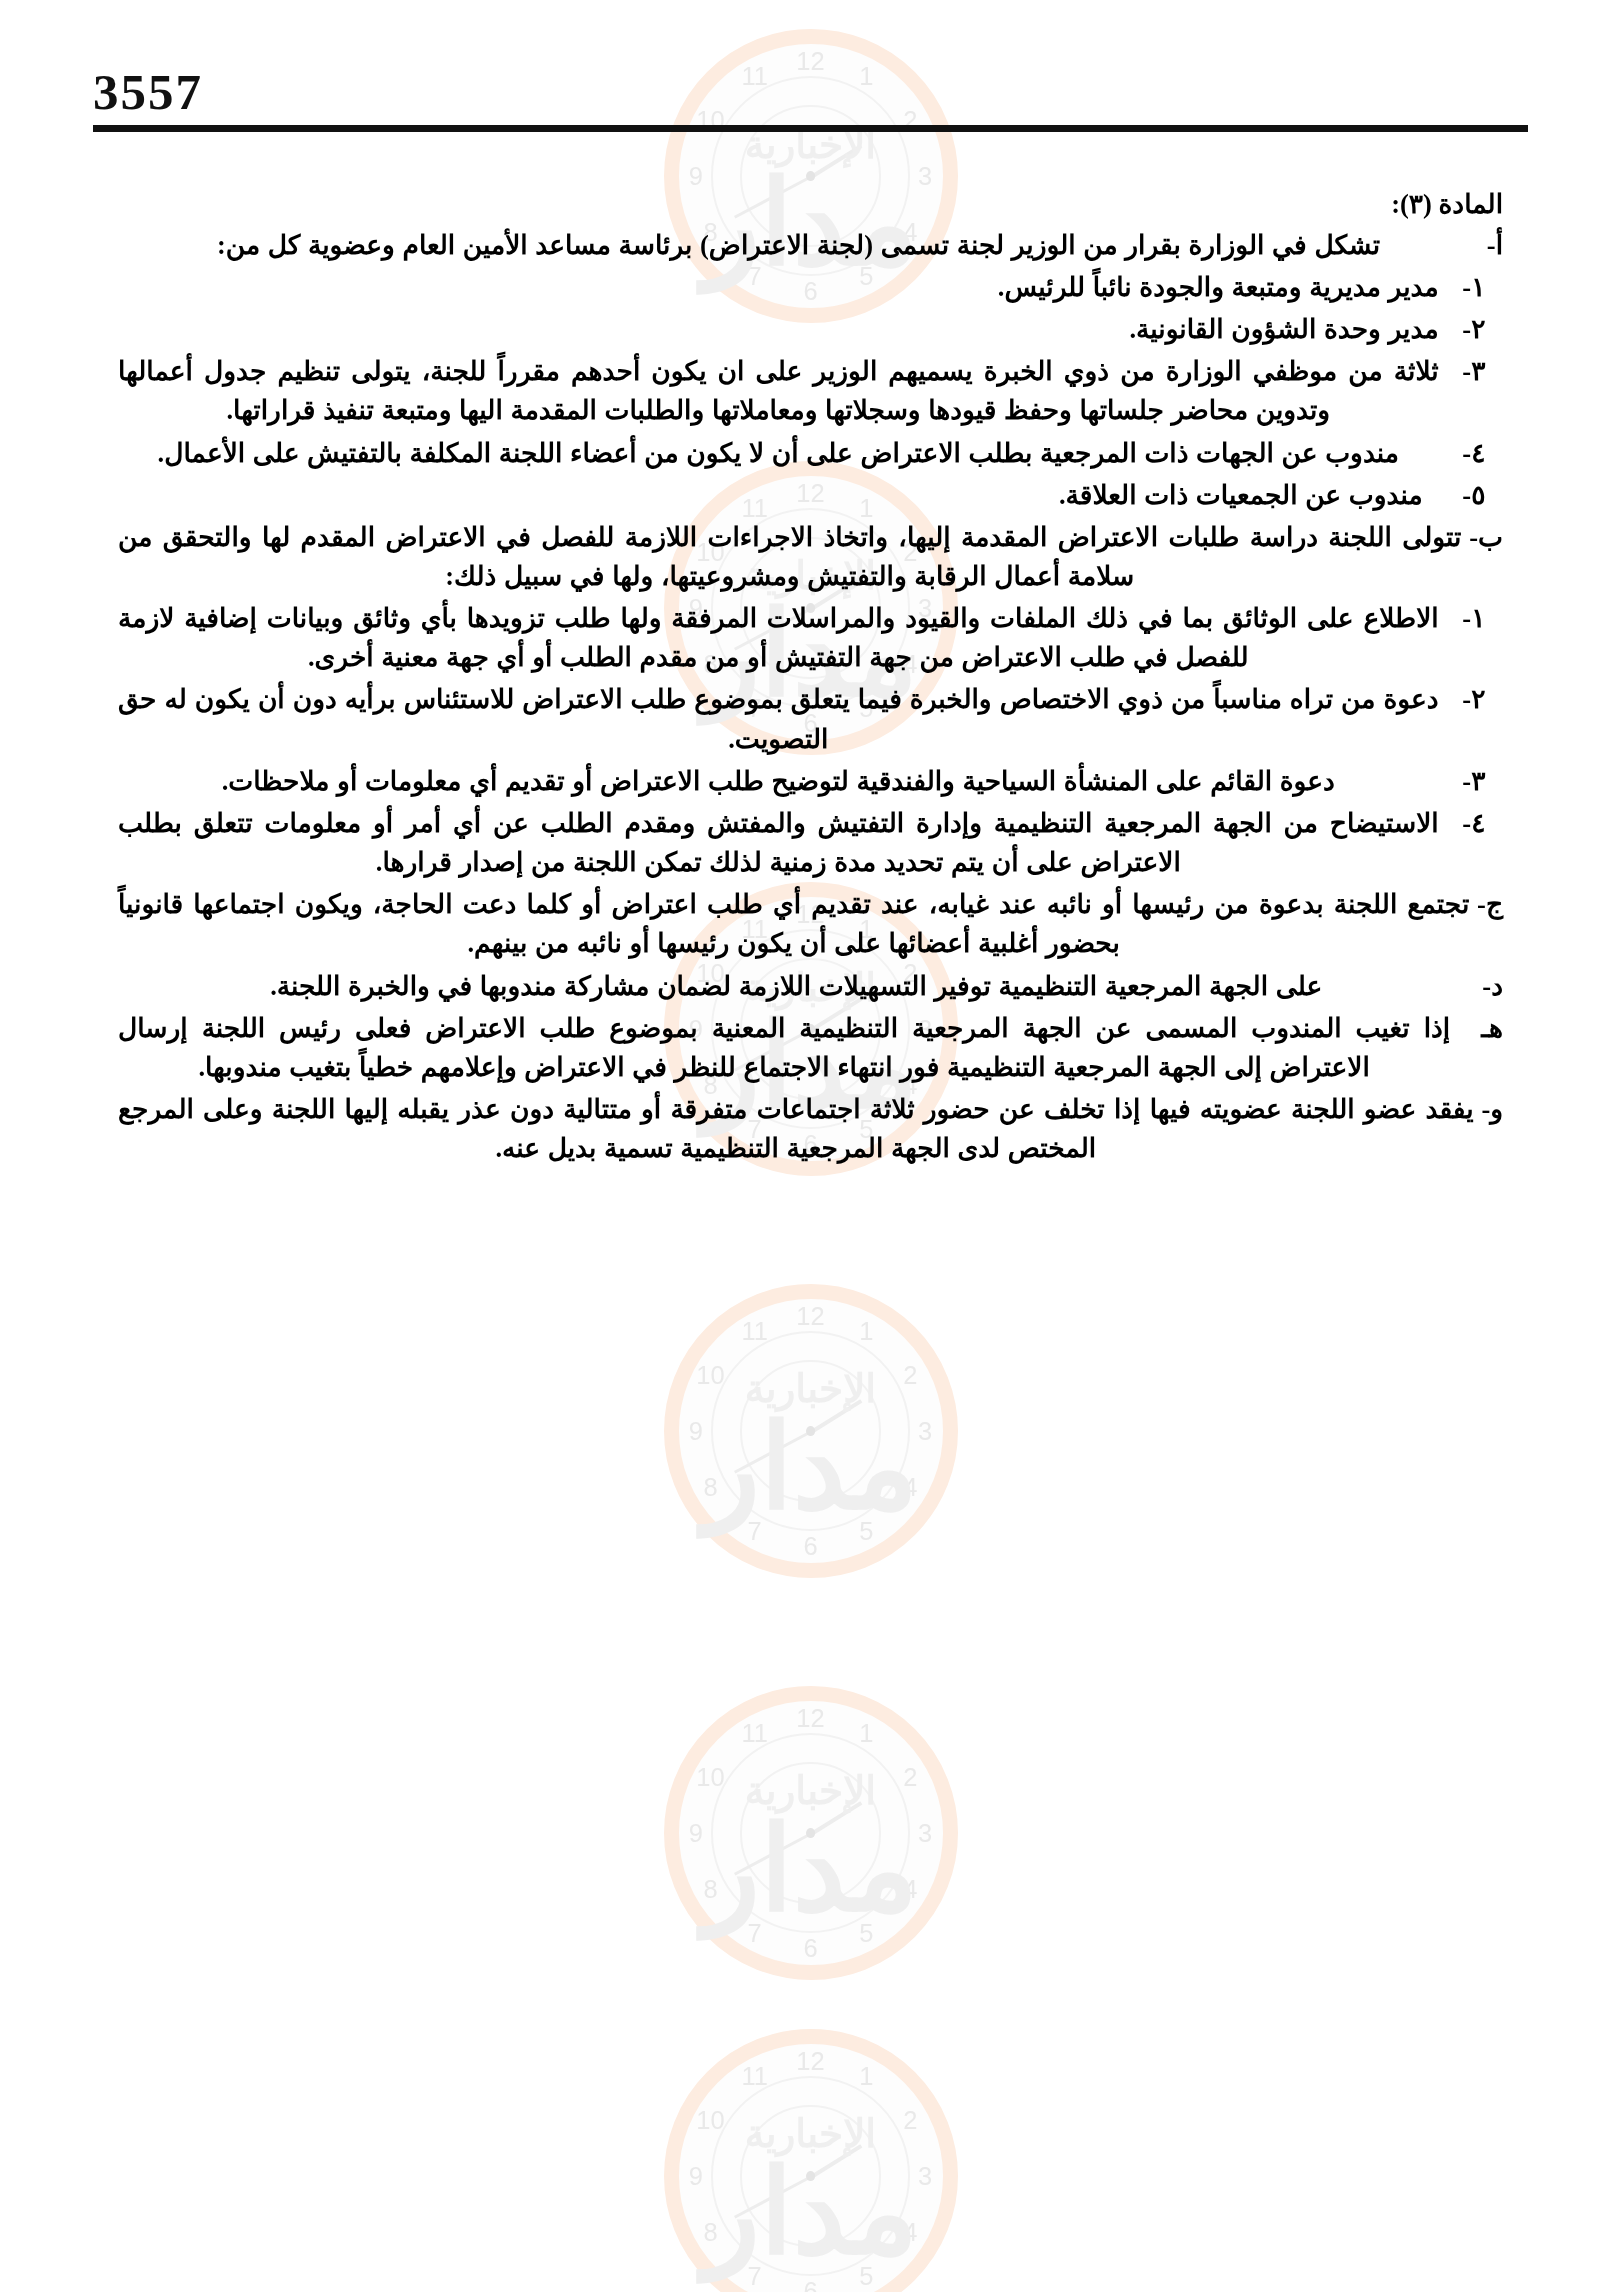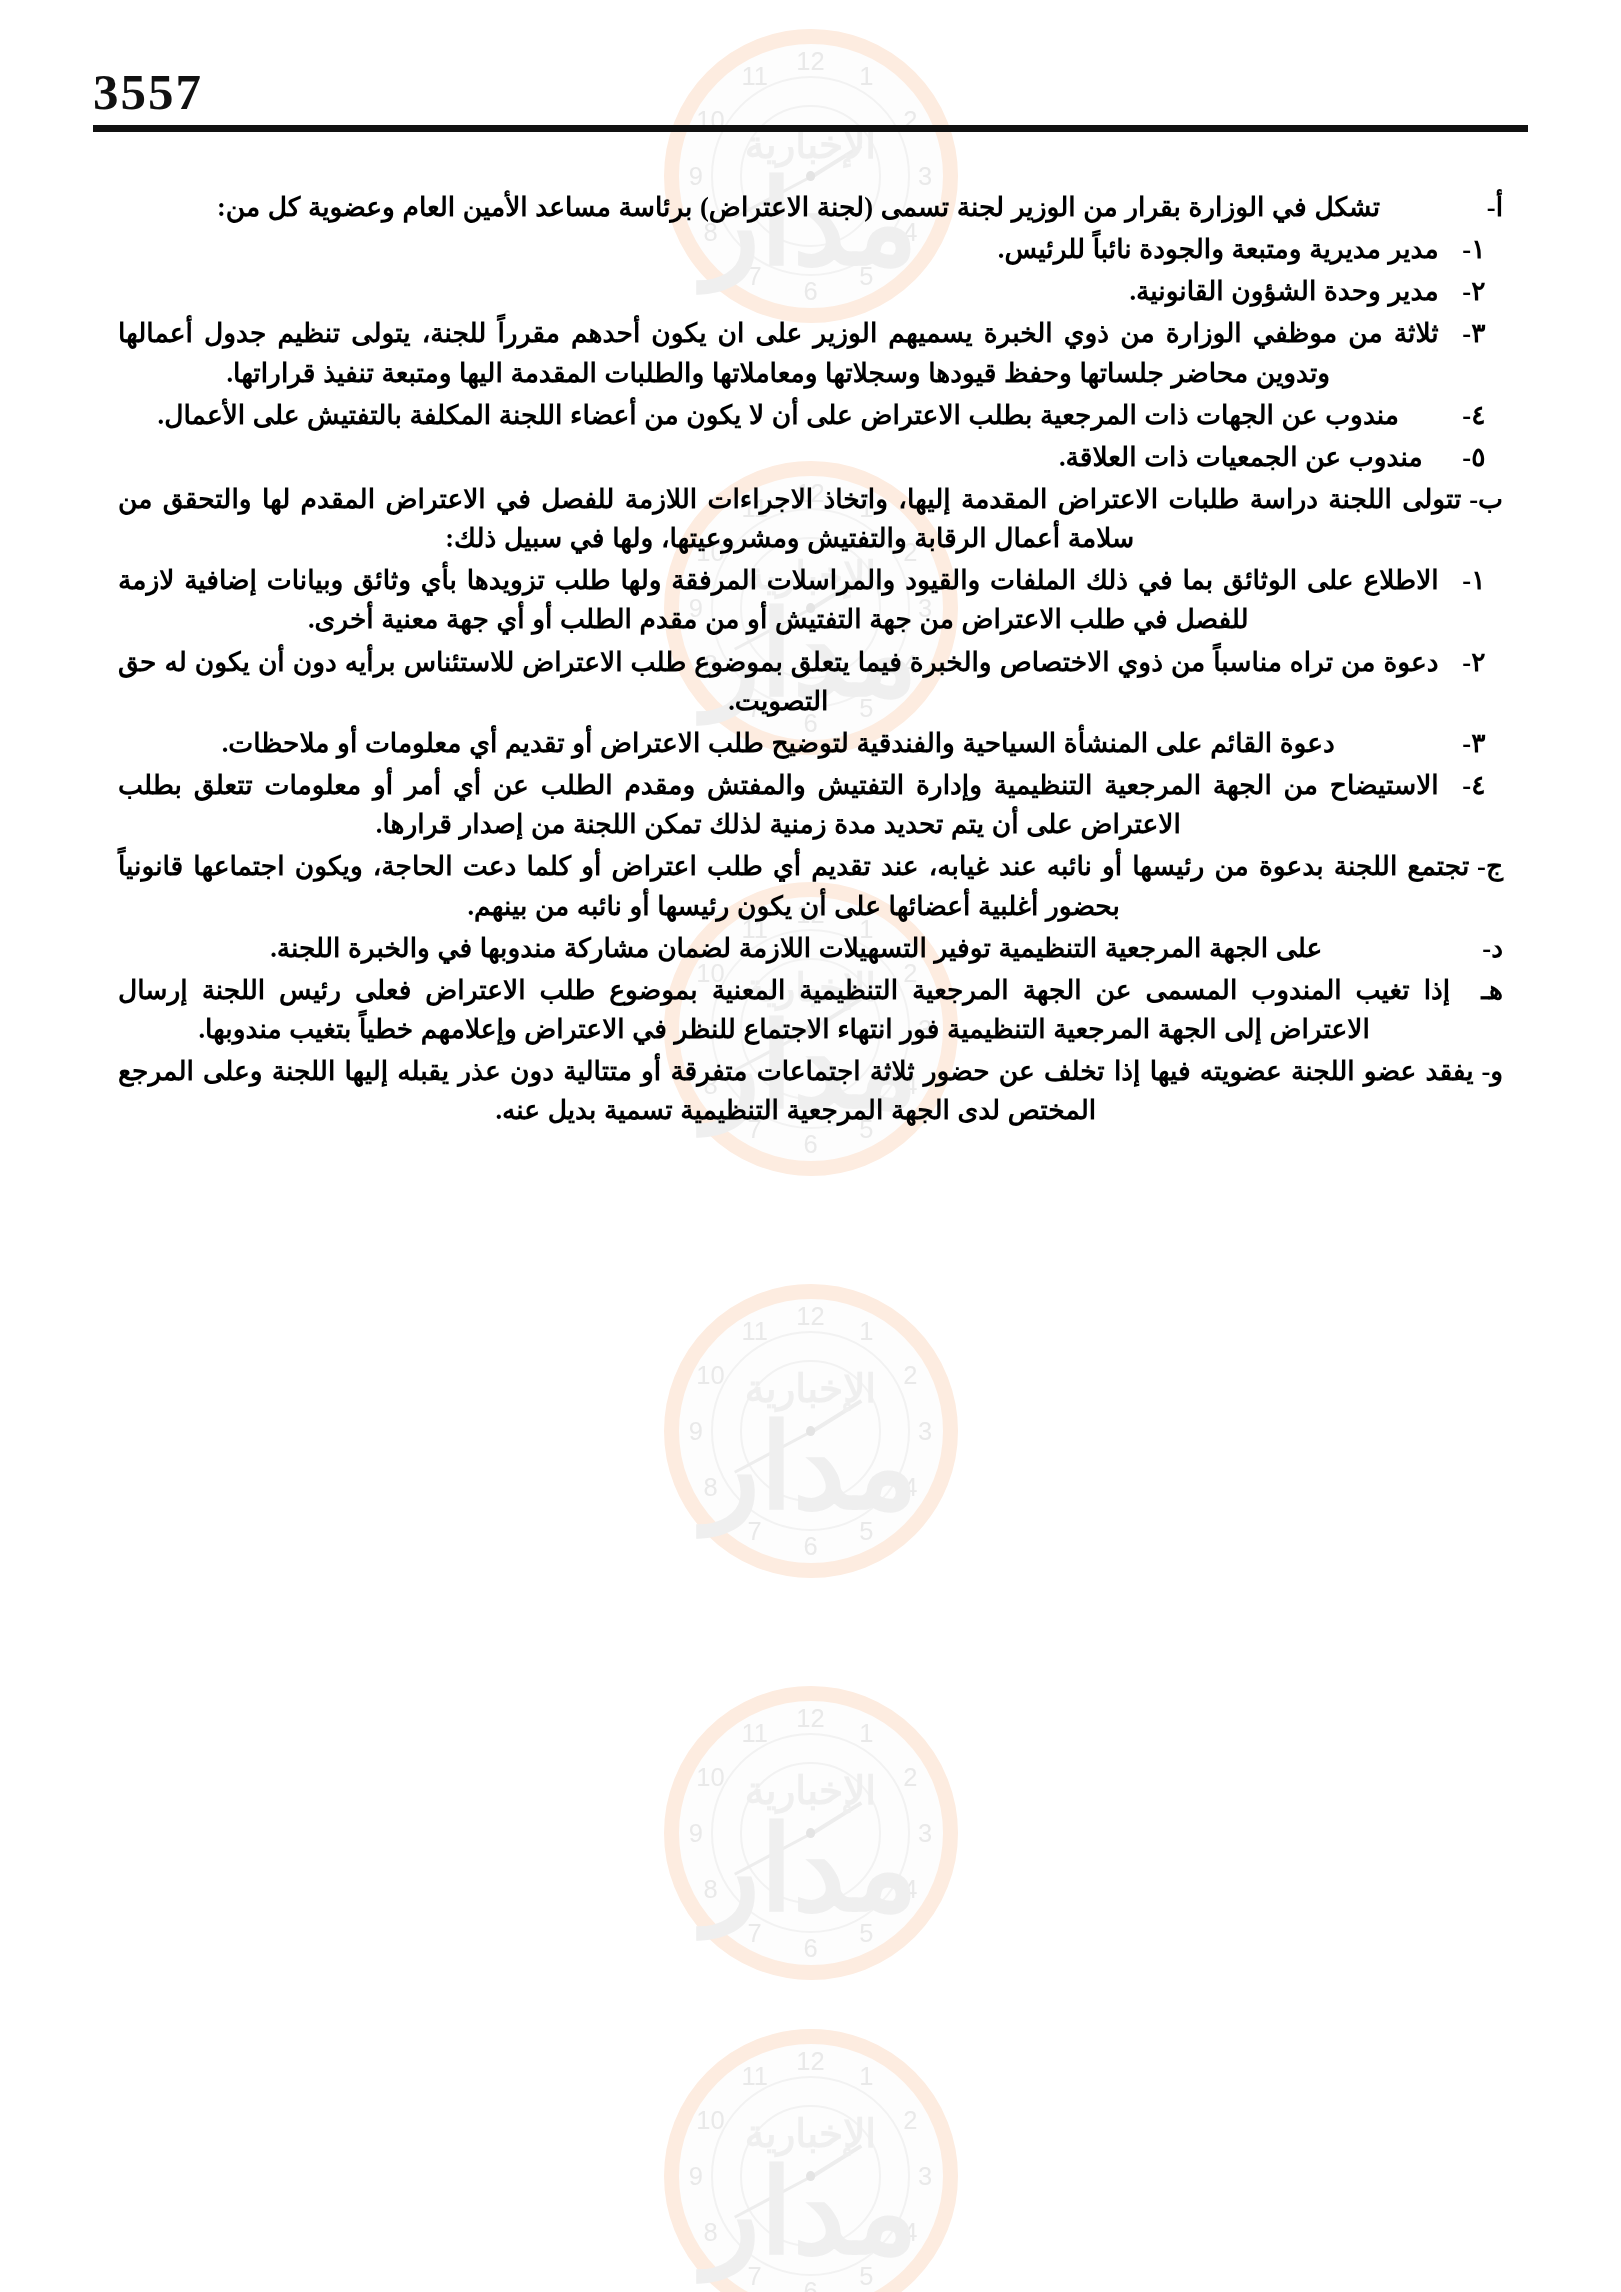--- a/index.html
+++ b/index.html
@@ -375,20 +375,21 @@
     </div>
   </div>
 
   <div class="header">
     <div class="rule"></div>
     <div class="page-number">3557</div>
   </div>
 
   <div class="content">
 
+    <div class="article-title">المادة (٣):</div>
 
     <div class="para">
       <span class="marker">أ-</span>
       <span class="body-text">تشكل في الوزارة بقرار من الوزير لجنة تسمى (لجنة الاعتراض) برئاسة مساعد الأمين العام وعضوية كل من:</span>
     </div>
     <div class="sub-list">
       <div class="sub-item">
         <span class="marker">١-</span>
         <span class="body-text single">مدير مديرية ومتبعة والجودة نائباً للرئيس.</span>
       </div>

